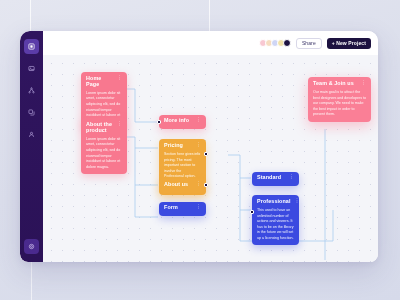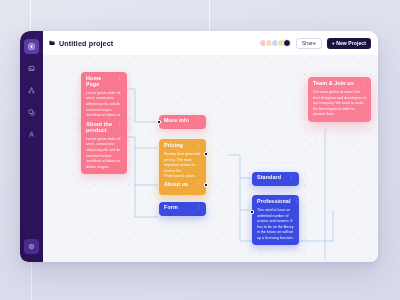--- a/index.html
+++ b/index.html
@@ -242,28 +242,20 @@
           <circle cx="6" cy="6" r="1.6"></circle>
           <circle cx="6" cy="6" r="3.8"></circle>
         </svg>
       </span>
     </div>
   </div>
 
   <div class="main">
 
     <div class="topbar">
-      <div class="title-wrap">
-        <span class="folder-icon">
-          <svg width="6" height="6" viewBox="0 0 12 12" fill="currentColor">
-            <path d="M0.8 2.6 a1 1 0 0 1 1-1 h2.4 l1.1 1.2 h4.9 a1 1 0 0 1 1 1 v5 a1 1 0 0 1-1 1 h-8.4 a1 1 0 0 1-1-1 z"></path>
-          </svg>
-        </span>
-        <span class="proj-title">Untitled project</span>
-      </div>
 
       <div class="topbar-right">
         <div class="avatars">
           <div class="av" style="background:#f8c8d2"></div>
           <div class="av" style="background:#f6dcc0"></div>
           <div class="av" style="background:#cfd6f5"></div>
           <div class="av" style="background:#f2e2a8"></div>
           <div class="av" style="background:#1d1240"></div>
         </div>
         <div class="btn btn-ghost">Share</div>

